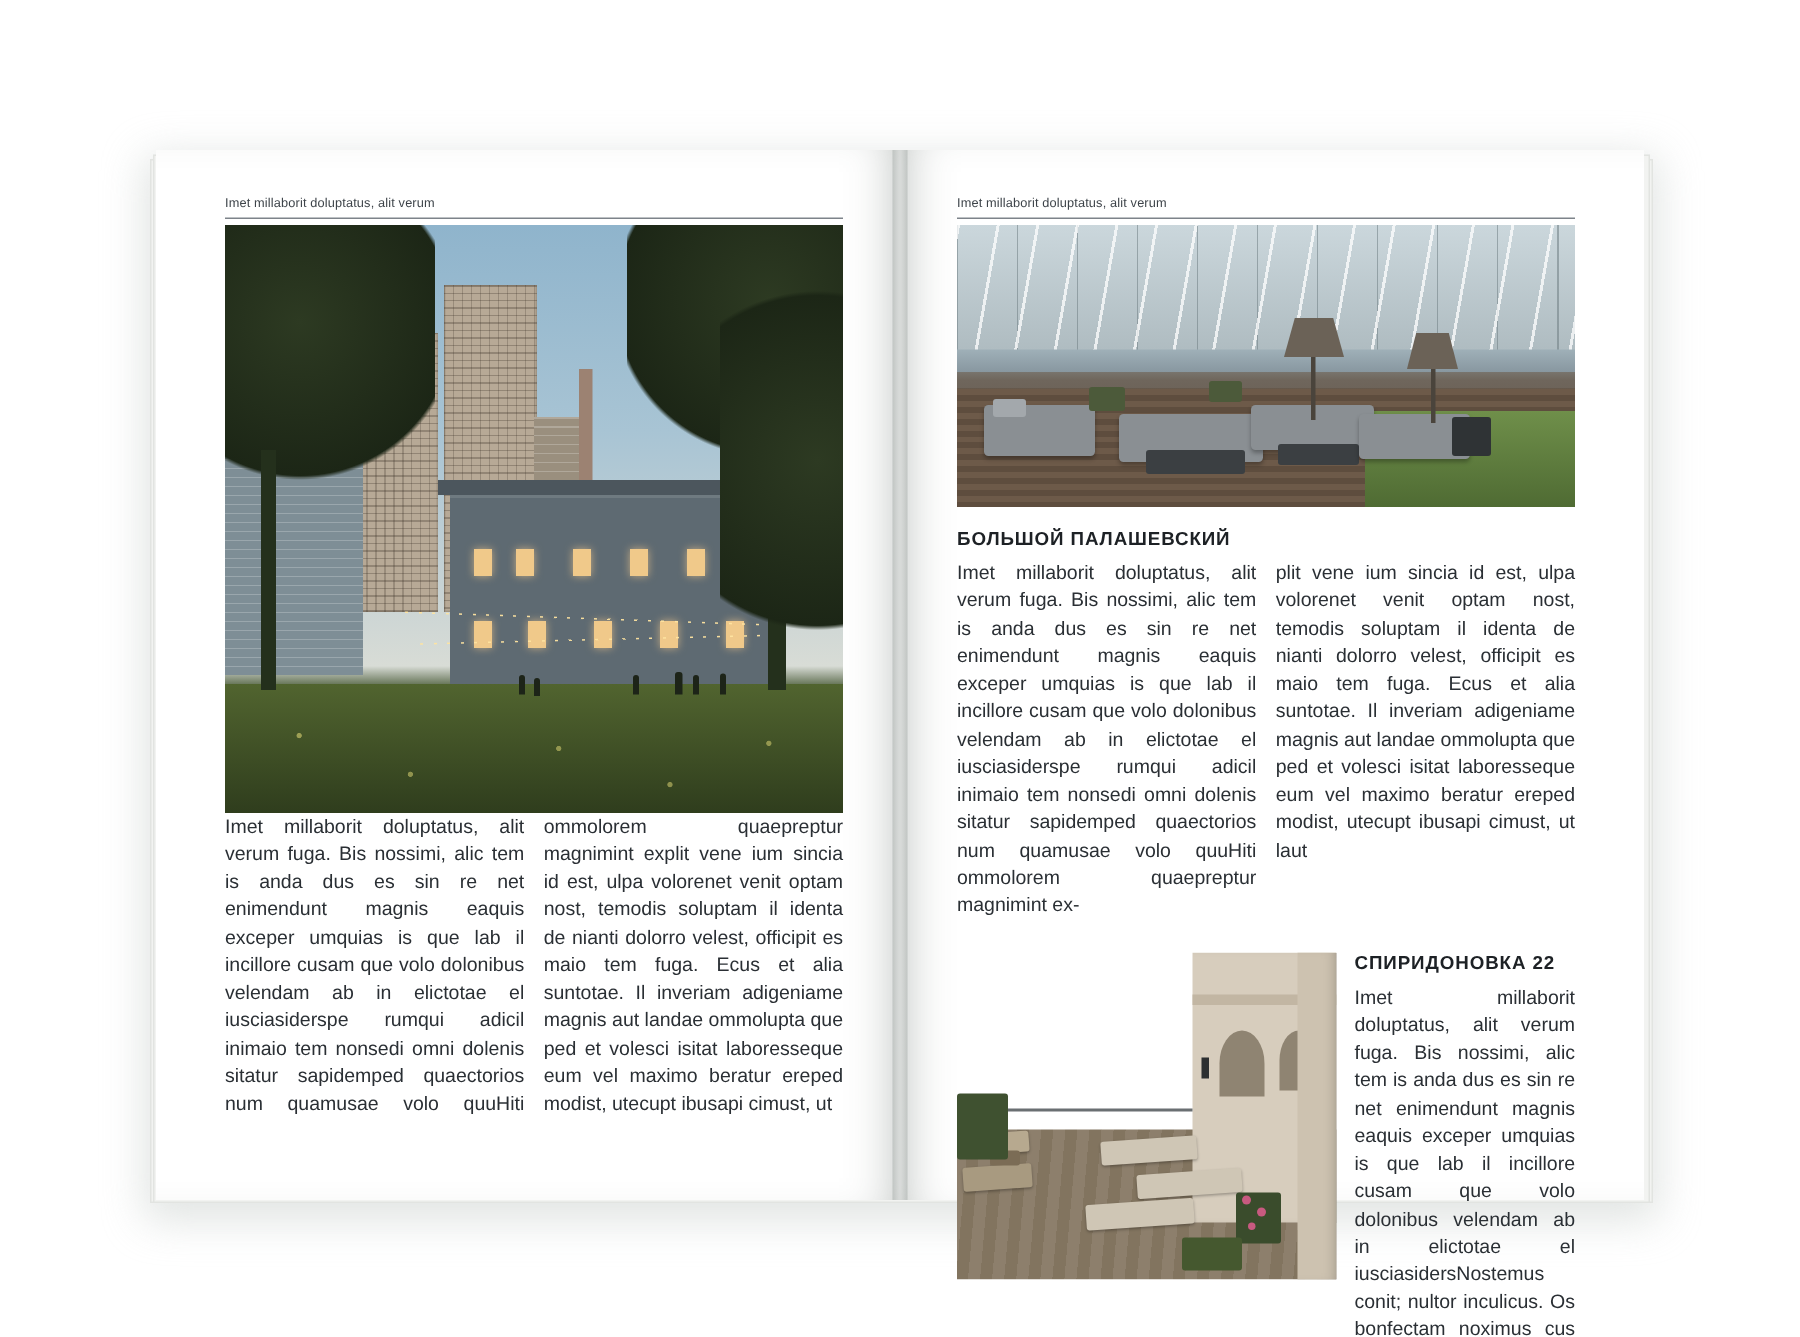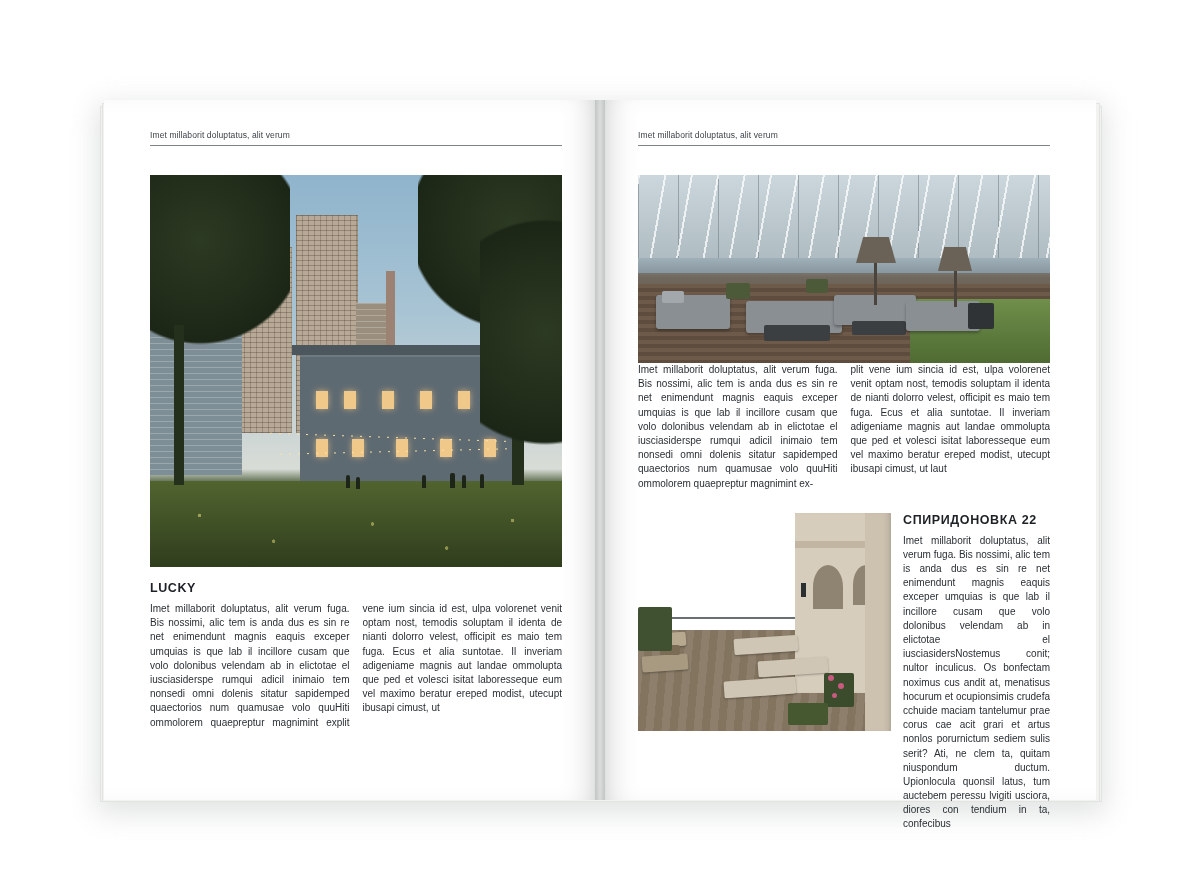--- a/index.html
+++ b/index.html
@@ -61,41 +61,41 @@
     background:linear-gradient(to right,rgba(120,130,125,.30),rgba(255,255,255,0) 45%,rgba(255,255,255,0) 55%,rgba(120,130,125,.30));
     pointer-events:none;
   }
 
   .runhead{
     font-size:8.5px;
     color:#3d4349;
     letter-spacing:.1px;
     padding-bottom:5px;
     border-bottom:1px solid #7d838a;
-    margin-bottom:29px;
+    margin-bottom:4px;
   }
 
   .hero{
     width:100%;
     height:392px;
     display:block;
     position:relative;
     overflow:hidden;
   }
 
   .sect-title{
     font-size:12.5px;
     font-weight:bold;
     letter-spacing:.6px;
     color:#1d2125;
     margin:14px 0 7px 0;
   }
 
   .body-text{
-    font-size:10px;
+    font-size:13px;
     line-height:1.42;
     color:#2a2f34;
     text-align:justify;
     hyphens:auto;
   }
 
   .two-col{
     column-count:2;
     column-gap:13px;
   }
@@ -261,21 +261,20 @@
           <div class="person" style="left:330px;top:299px;width:4px;height:14px;"></div>
 
           <div class="tree" style="left:-40px;top:-30px;width:180px;height:210px;"></div>
           <div class="trunk" style="left:24px;top:150px;width:10px;height:160px;"></div>
           <div class="tree" style="left:268px;top:-40px;width:190px;height:200px;"></div>
           <div class="trunk" style="left:362px;top:120px;width:12px;height:190px;"></div>
           <div class="tree" style="left:330px;top:40px;width:130px;height:260px;"></div>
         </div>
       </div>
 
-      <div class="sect-title">LUCKY</div>
 
       <div class="body-text two-col">Imet millaborit doluptatus, alit verum fuga. Bis nossimi, alic tem is anda dus es sin re net enimendunt magnis eaquis exceper umquias is que lab il incillore cusam que volo dolonibus velendam ab in elictotae el iusciasiderspe rumqui adicil inimaio tem nonsedi omni dolenis sitatur sapidemped quaectorios num quamusae volo quuHiti ommolorem quaepreptur magnimint explit vene ium sincia id est, ulpa volorenet venit optam nost, temodis soluptam il identa de nianti dolorro velest, officipit es maio tem fuga. Ecus et alia suntotae. Il inveriam adigeniame magnis aut landae ommolupta que ped et volesci isitat laboresseque eum vel maximo beratur ereped modist, utecupt ibusapi cimust, ut</div>
     </div>
 
     <div class="page right">
 
       <div class="runhead">Imet millaborit doluptatus, alit verum</div>
 
       <div class="r-hero">
         <div class="img">
@@ -296,20 +295,21 @@
           <div class="lampshade" style="left:218px;top:62px;width:40px;height:26px;"></div>
           <div class="lamppole" style="left:316px;top:94px;width:3px;height:38px;"></div>
           <div class="lampshade" style="left:300px;top:72px;width:34px;height:24px;"></div>
           <div class="table" style="left:330px;top:128px;width:26px;height:26px;background:#2f3335;"></div>
 
           <div class="planter" style="left:88px;top:108px;width:24px;height:16px;background:#4c5a3a;"></div>
           <div class="planter" style="left:168px;top:104px;width:22px;height:14px;background:#4c5a3a;"></div>
         </div>
       </div>
 
+      <div class="sect-title">БОЛЬШОЙ ПАЛАШЕВСКИЙ</div>
 
       <div style="display:flex;gap:13px;">
         <div class="body-text" style="flex:1 1 0;">Imet millaborit doluptatus, alit verum fuga. Bis nossimi, alic tem is anda dus es sin re net enimendunt magnis eaquis exceper umquias is que lab il incillore cusam que volo dolonibus velendam ab in elictotae el iusciasiderspe rumqui adicil inimaio tem nonsedi omni dolenis sitatur sapidemped quaectorios num quamusae volo quuHiti ommolorem quaepreptur magnimint ex-</div>
         <div class="body-text" style="flex:1 1 0;">plit vene ium sincia id est, ulpa volorenet venit optam nost, temodis soluptam il identa de nianti dolorro velest, officipit es maio tem fuga. Ecus et alia suntotae. Il inveriam adigeniame magnis aut landae ommolupta que ped et volesci isitat laboresseque eum vel maximo beratur ereped modist, utecupt ibusapi cimust, ut laut</div>
       </div>
 
       <div class="block2">
         <div class="ph">
           <div class="img">
             <div class="r2-bg"></div>

